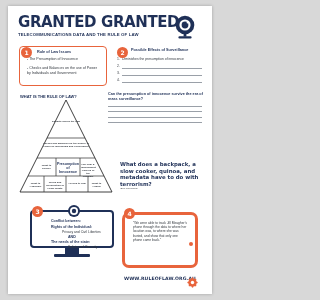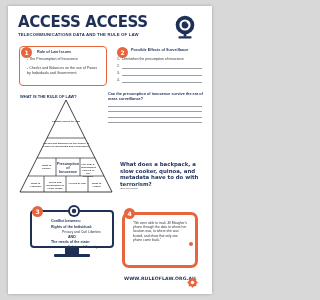--- a/index.html
+++ b/index.html
@@ -104,21 +104,21 @@
     letter-spacing:.1px;color:#1f3057;font-family:"DejaVu Sans",sans-serif;
   }
   .gear{position:absolute;left:63px;top:0px;width:11px;height:11px;}
 </style>
 </head>
 <body>
 
 <div class="page">
 
   <div class="header">
-    <div class="title">ACCESS ACCESS</div>
+    <div class="title">GRANTED GRANTED</div>
     <div class="subtitle">TELECOMMUNICATIONS DATA AND THE RULE OF LAW</div>
   </div>
 
   <div class="webcam">
     <svg viewBox="0 0 26 26" width="26" height="26">
       <circle cx="13" cy="11" r="9.3" fill="#1f3057"></circle>
       <circle cx="13" cy="11" r="5.6" fill="#ffffff"></circle>
       <circle cx="13" cy="11" r="3.4" fill="#1f3057"></circle>
       <circle cx="15.6" cy="8.6" r="1" fill="#ffffff"></circle>
       <rect x="11.6" y="19.4" width="2.8" height="3.2" fill="#1f3057"></rect>

